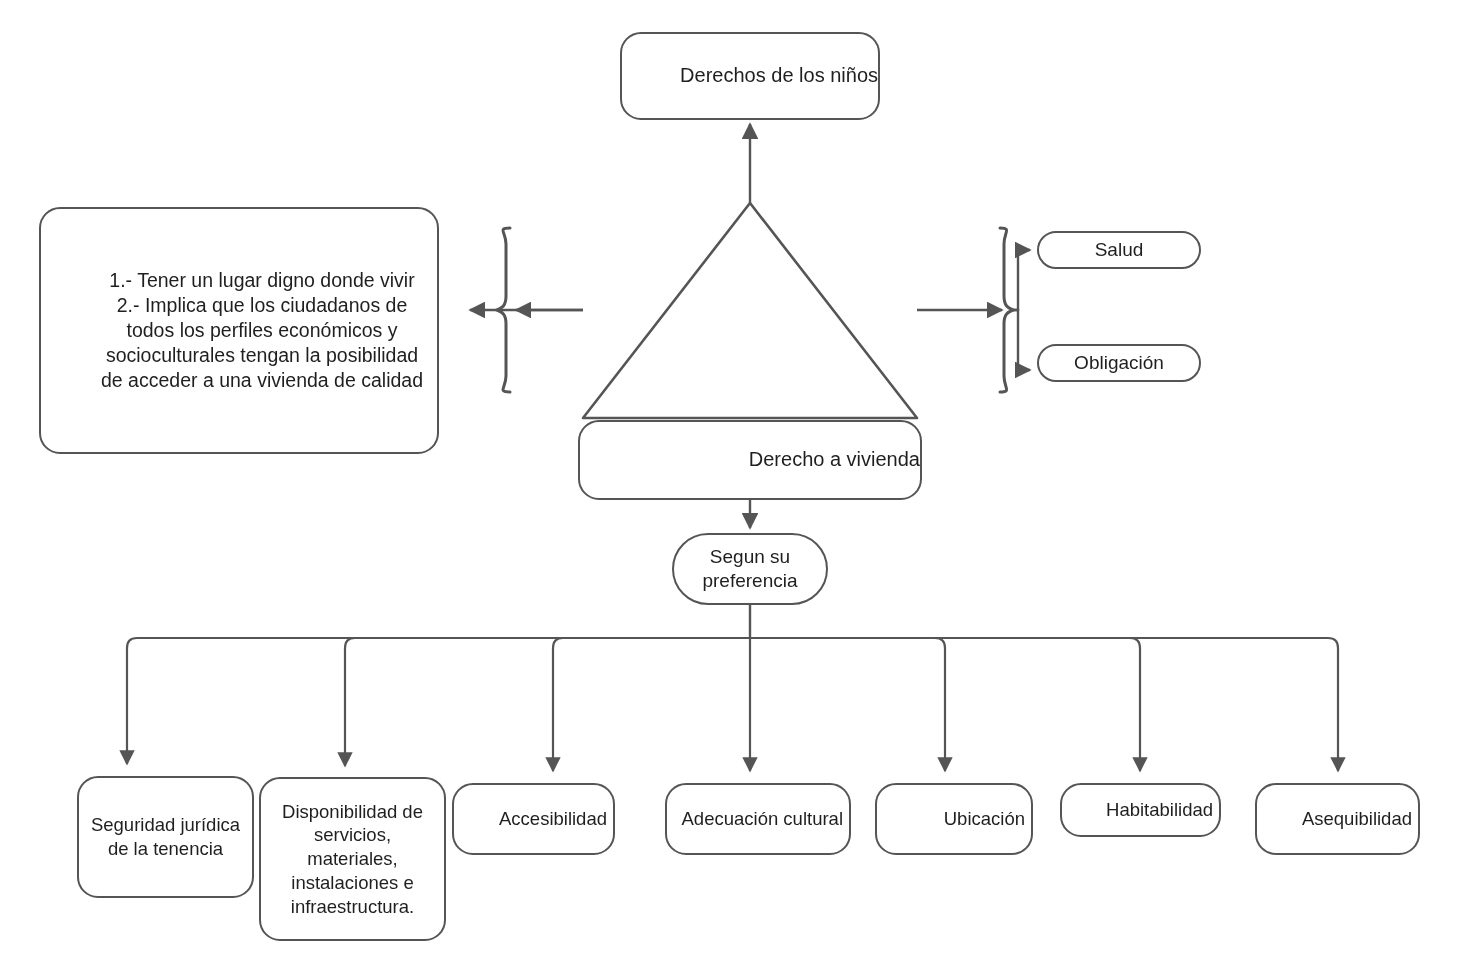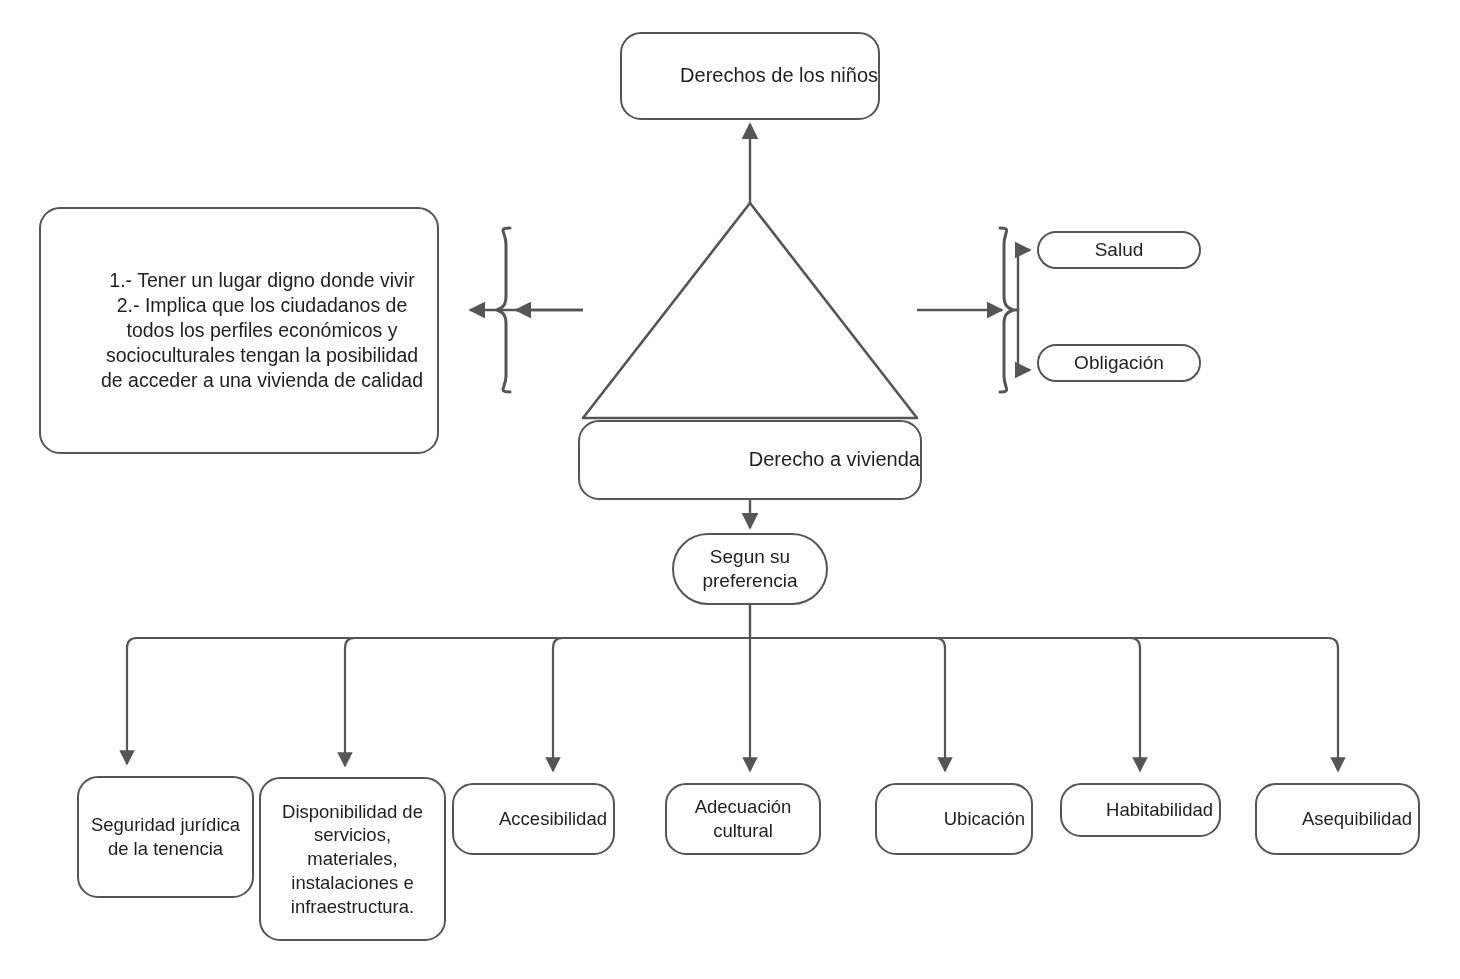--- a/index.html
+++ b/index.html
@@ -70,21 +70,21 @@
   }
   .n-pref {
     left: 672px; top: 533px; width: 156px; height: 72px;
     font-size: 19px;
   }
   .n-pref .txt { white-space: pre-line; }
   .leaf { font-size: 18.5px; padding: 0 6px; }
   .l0 { left: 39px;   top: 776px; width: 177px; height: 122px; margin-left: 38px; }
   .l1 { left: 259px;  top: 777px; width: 187px; height: 164px; }
   .l2 { left: 452px;  top: 783px; width: 163px; height: 72px; }
-  .l3 { left: 665px;  top: 783px; width: 156px; height: 72px; }
+  .l3 { left: 665px;  top: 783px; width: 186px; height: 72px; }
   .l4 { left: 866px;  top: 783px; width: 158px; height: 72px; margin-left: 9px; }
   .l5 { left: 1060px; top: 783px; width: 161px; height: 54px; }
   .l6 { left: 1255px; top: 783px; width: 165px; height: 72px; }
 </style>
 </head>
 <body>
 
 <div id="canvas">
 
   <svg id="edges" viewBox="0 0 1460 979" xmlns="http://www.w3.org/2000/svg">

